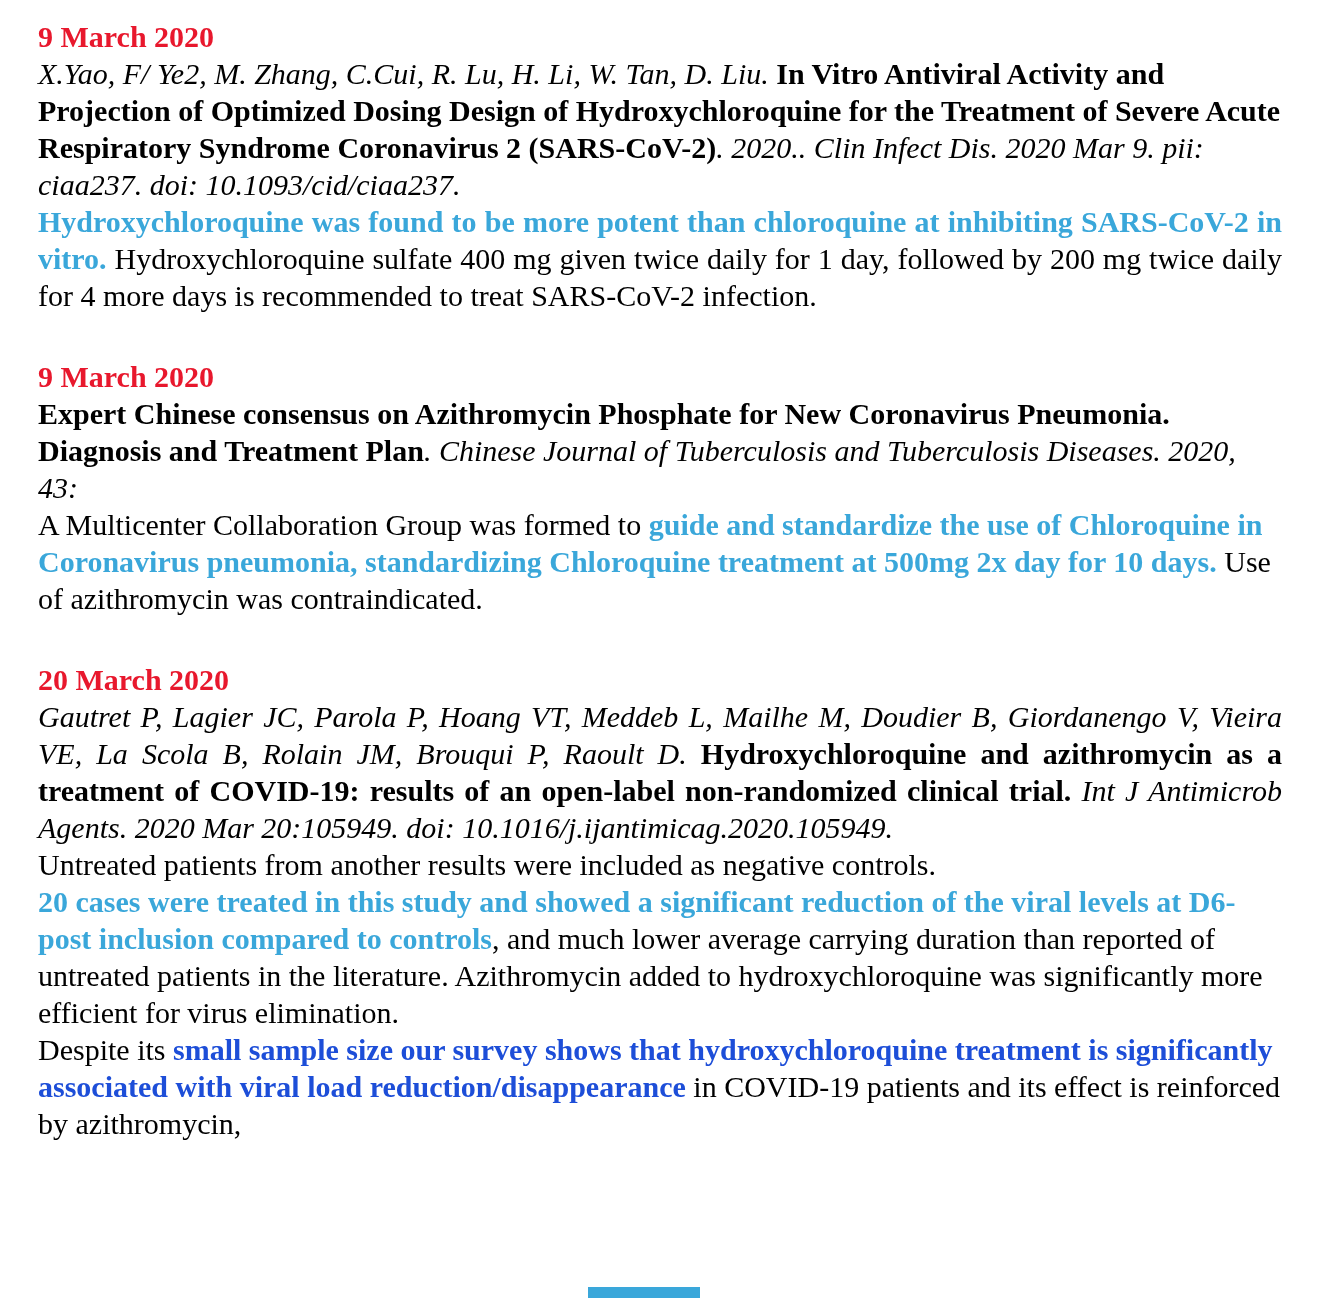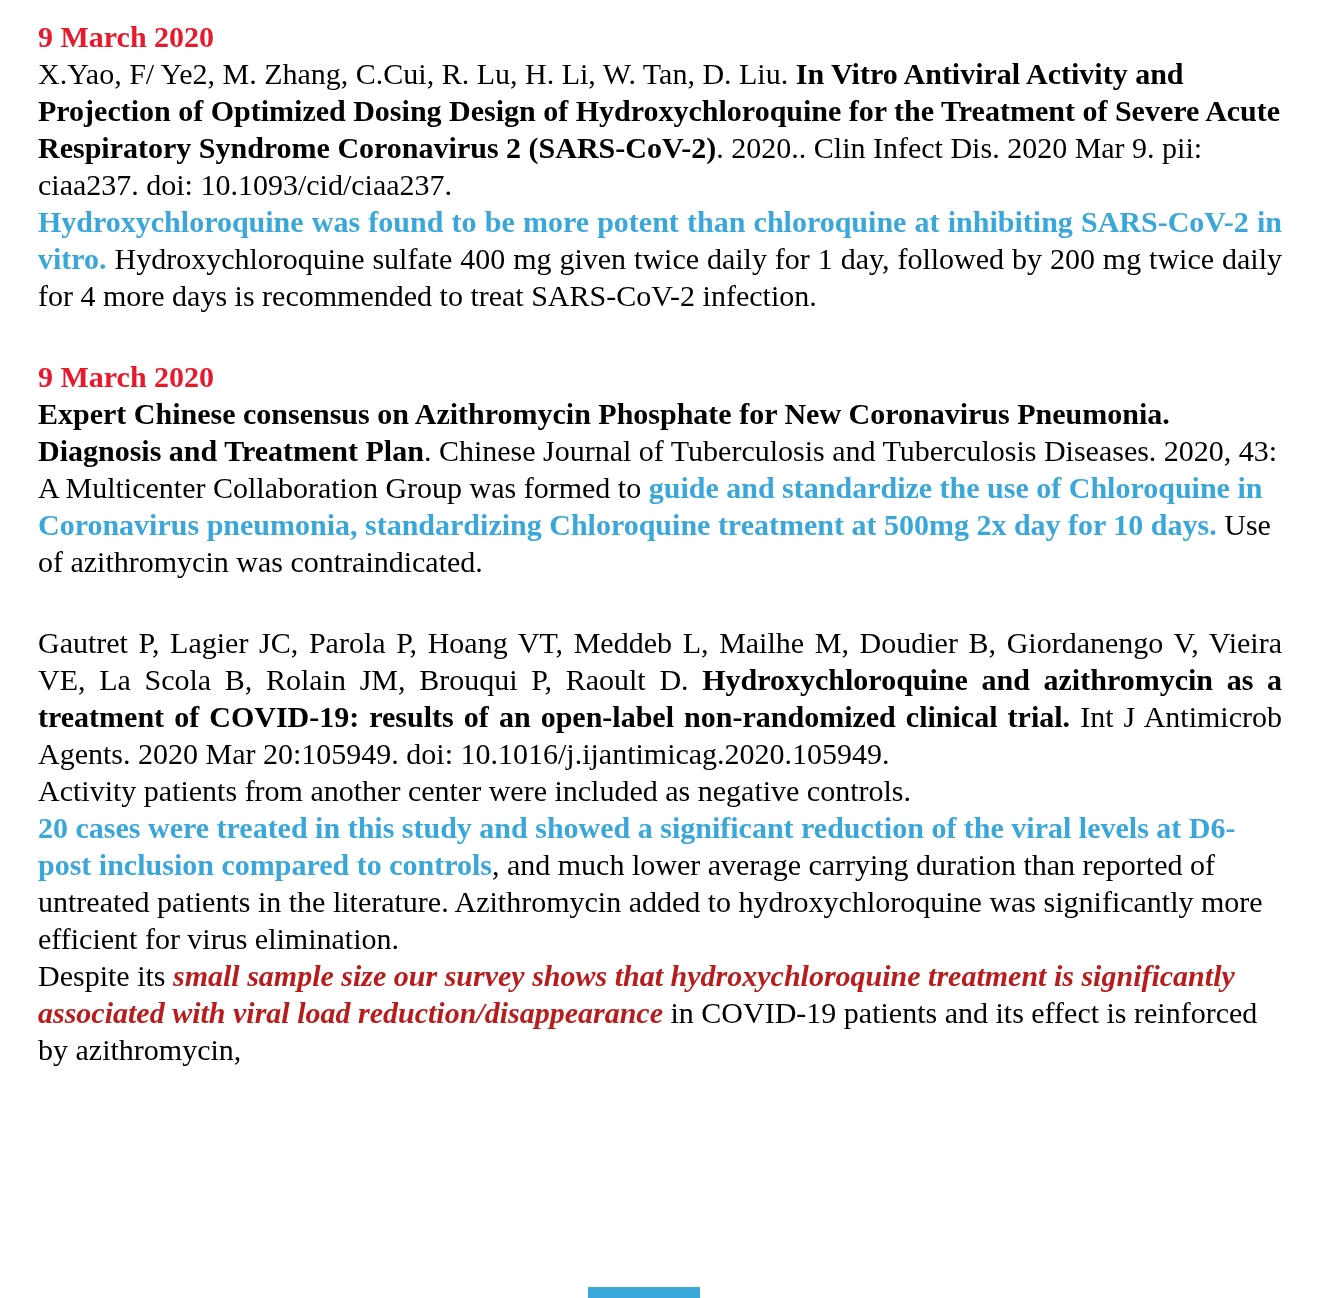--- a/index.html
+++ b/index.html
@@ -25,21 +25,21 @@
   }
   .entry-date {
     color: #e8182d;
     font-weight: bold;
     margin: 0;
   }
   p.para {
     margin: 0;
   }
   .seg-normal { }
-  .seg-italic { }
+  .seg-italic { font-style: italic; }
   .seg-bold-italic { font-weight: bold; }
   .seg-blue-bold { font-weight: bold; color: #3aa7da; }
   .footer-bar {
     position: absolute;
     left: 588px;
     bottom: 0;
     width: 112px;
     height: 11px;
     background: #3aa7da;
   }
@@ -52,19 +52,20 @@
       <p class="entry-date" style="color: rgb(232, 24, 45);">9 March 2020</p>
       <p class="para" style="text-align: left;"><span class="seg-italic">X.Yao, F/ Ye2, M. Zhang, C.Cui, R. Lu, H. Li, W. Tan, D. Liu. </span><span class="seg-bold-italic">In Vitro Antiviral Activity and Projection of Optimized Dosing Design of Hydroxychloroquine for the Treatment of Severe Acute Respiratory Syndrome Coronavirus 2 (SARS-CoV-2)</span><span class="seg-italic">. 2020.. Clin Infect Dis. 2020 Mar 9. pii: ciaa237. doi: 10.1093/cid/ciaa237.</span></p>
       <p class="para" style="text-align: justify;"><span class="seg-blue-bold" style="color: rgb(58, 167, 218);">Hydroxychloroquine was found to be more potent than chloroquine at inhibiting SARS-CoV-2 in vitro.</span><span class="seg-normal"> Hydroxychloroquine sulfate 400 mg given twice daily for 1 day, followed by 200 mg twice daily for 4 more days is recommended to treat SARS-CoV-2 infection.</span></p>
     </section>
     <section class="research-entry">
       <p class="entry-date" style="color: rgb(232, 24, 45);">9 March 2020</p>
       <p class="para" style="text-align: left;"><span class="seg-bold-italic">Expert Chinese consensus on Azithromycin Phosphate for New Coronavirus Pneumonia. Diagnosis and Treatment Plan</span><span class="seg-italic">. Chinese Journal of Tuberculosis and Tuberculosis Diseases. 2020, 43:</span></p>
       <p class="para" style="text-align: left;"><span class="seg-normal">A Multicenter Collaboration Group was formed to </span><span class="seg-blue-bold" style="color: rgb(58, 167, 218);">guide and standardize the use of Chloroquine in Coronavirus pneumonia, standardizing Chloroquine treatment at 500mg 2x day for 10 days.</span><span class="seg-normal"> Use of azithromycin was contraindicated.</span></p>
     </section>
     <section class="research-entry">
+      <p class="entry-date" style="color: rgb(232, 24, 45);">20 March 2020</p>
       <p class="para" style="text-align: justify;"><span class="seg-italic">Gautret P, Lagier JC, Parola P, Hoang VT, Meddeb L, Mailhe M, Doudier B, Giordanengo V, Vieira VE, La Scola B, Rolain JM, Brouqui P, Raoult D. </span><span class="seg-bold-italic">Hydroxychloroquine and azithromycin as a treatment of COVID-19: results of an open-label non-randomized clinical trial.</span><span class="seg-italic"> Int J Antimicrob Agents. 2020 Mar 20:105949. doi: 10.1016/j.ijantimicag.2020.105949.</span></p>
-      <p class="para" style="text-align: left;"><span class="seg-normal">Activity patients from another center were included as negative controls.</span></p>
+      <p class="para" style="text-align: left;"><span class="seg-normal">Untreated patients from another results were included as negative controls.</span></p>
       <p class="para" style="text-align: left;"><span class="seg-blue-bold" style="color: rgb(58, 167, 218);">20 cases were treated in this study and showed a significant reduction of the viral levels at D6-post inclusion compared to controls</span><span class="seg-normal">, and much lower average carrying duration than reported of untreated patients in the literature. Azithromycin added to hydroxychloroquine was significantly more efficient for virus elimination.</span></p>
-      <p class="para" style="text-align: left;"><span class="seg-normal">Despite its </span><span class="seg-blue-bold" style="color: #b91c1c; font-style: italic;">small sample size our survey shows that hydroxychloroquine treatment is significantly associated with viral load reduction/disappearance</span><span class="seg-normal"> in COVID-19 patients and its effect is reinforced by azithromycin,</span></p>
+      <p class="para" style="text-align: left;"><span class="seg-normal">Despite its </span><span class="seg-blue-bold" style="color: #1d4ed8;">small sample size our survey shows that hydroxychloroquine treatment is significantly associated with viral load reduction/disappearance</span><span class="seg-normal"> in COVID-19 patients and its effect is reinforced by azithromycin,</span></p>
     </section>
   </div>
 <div class="footer-bar" style="background: rgb(58, 167, 218);"></div>
 
 </body></html>

